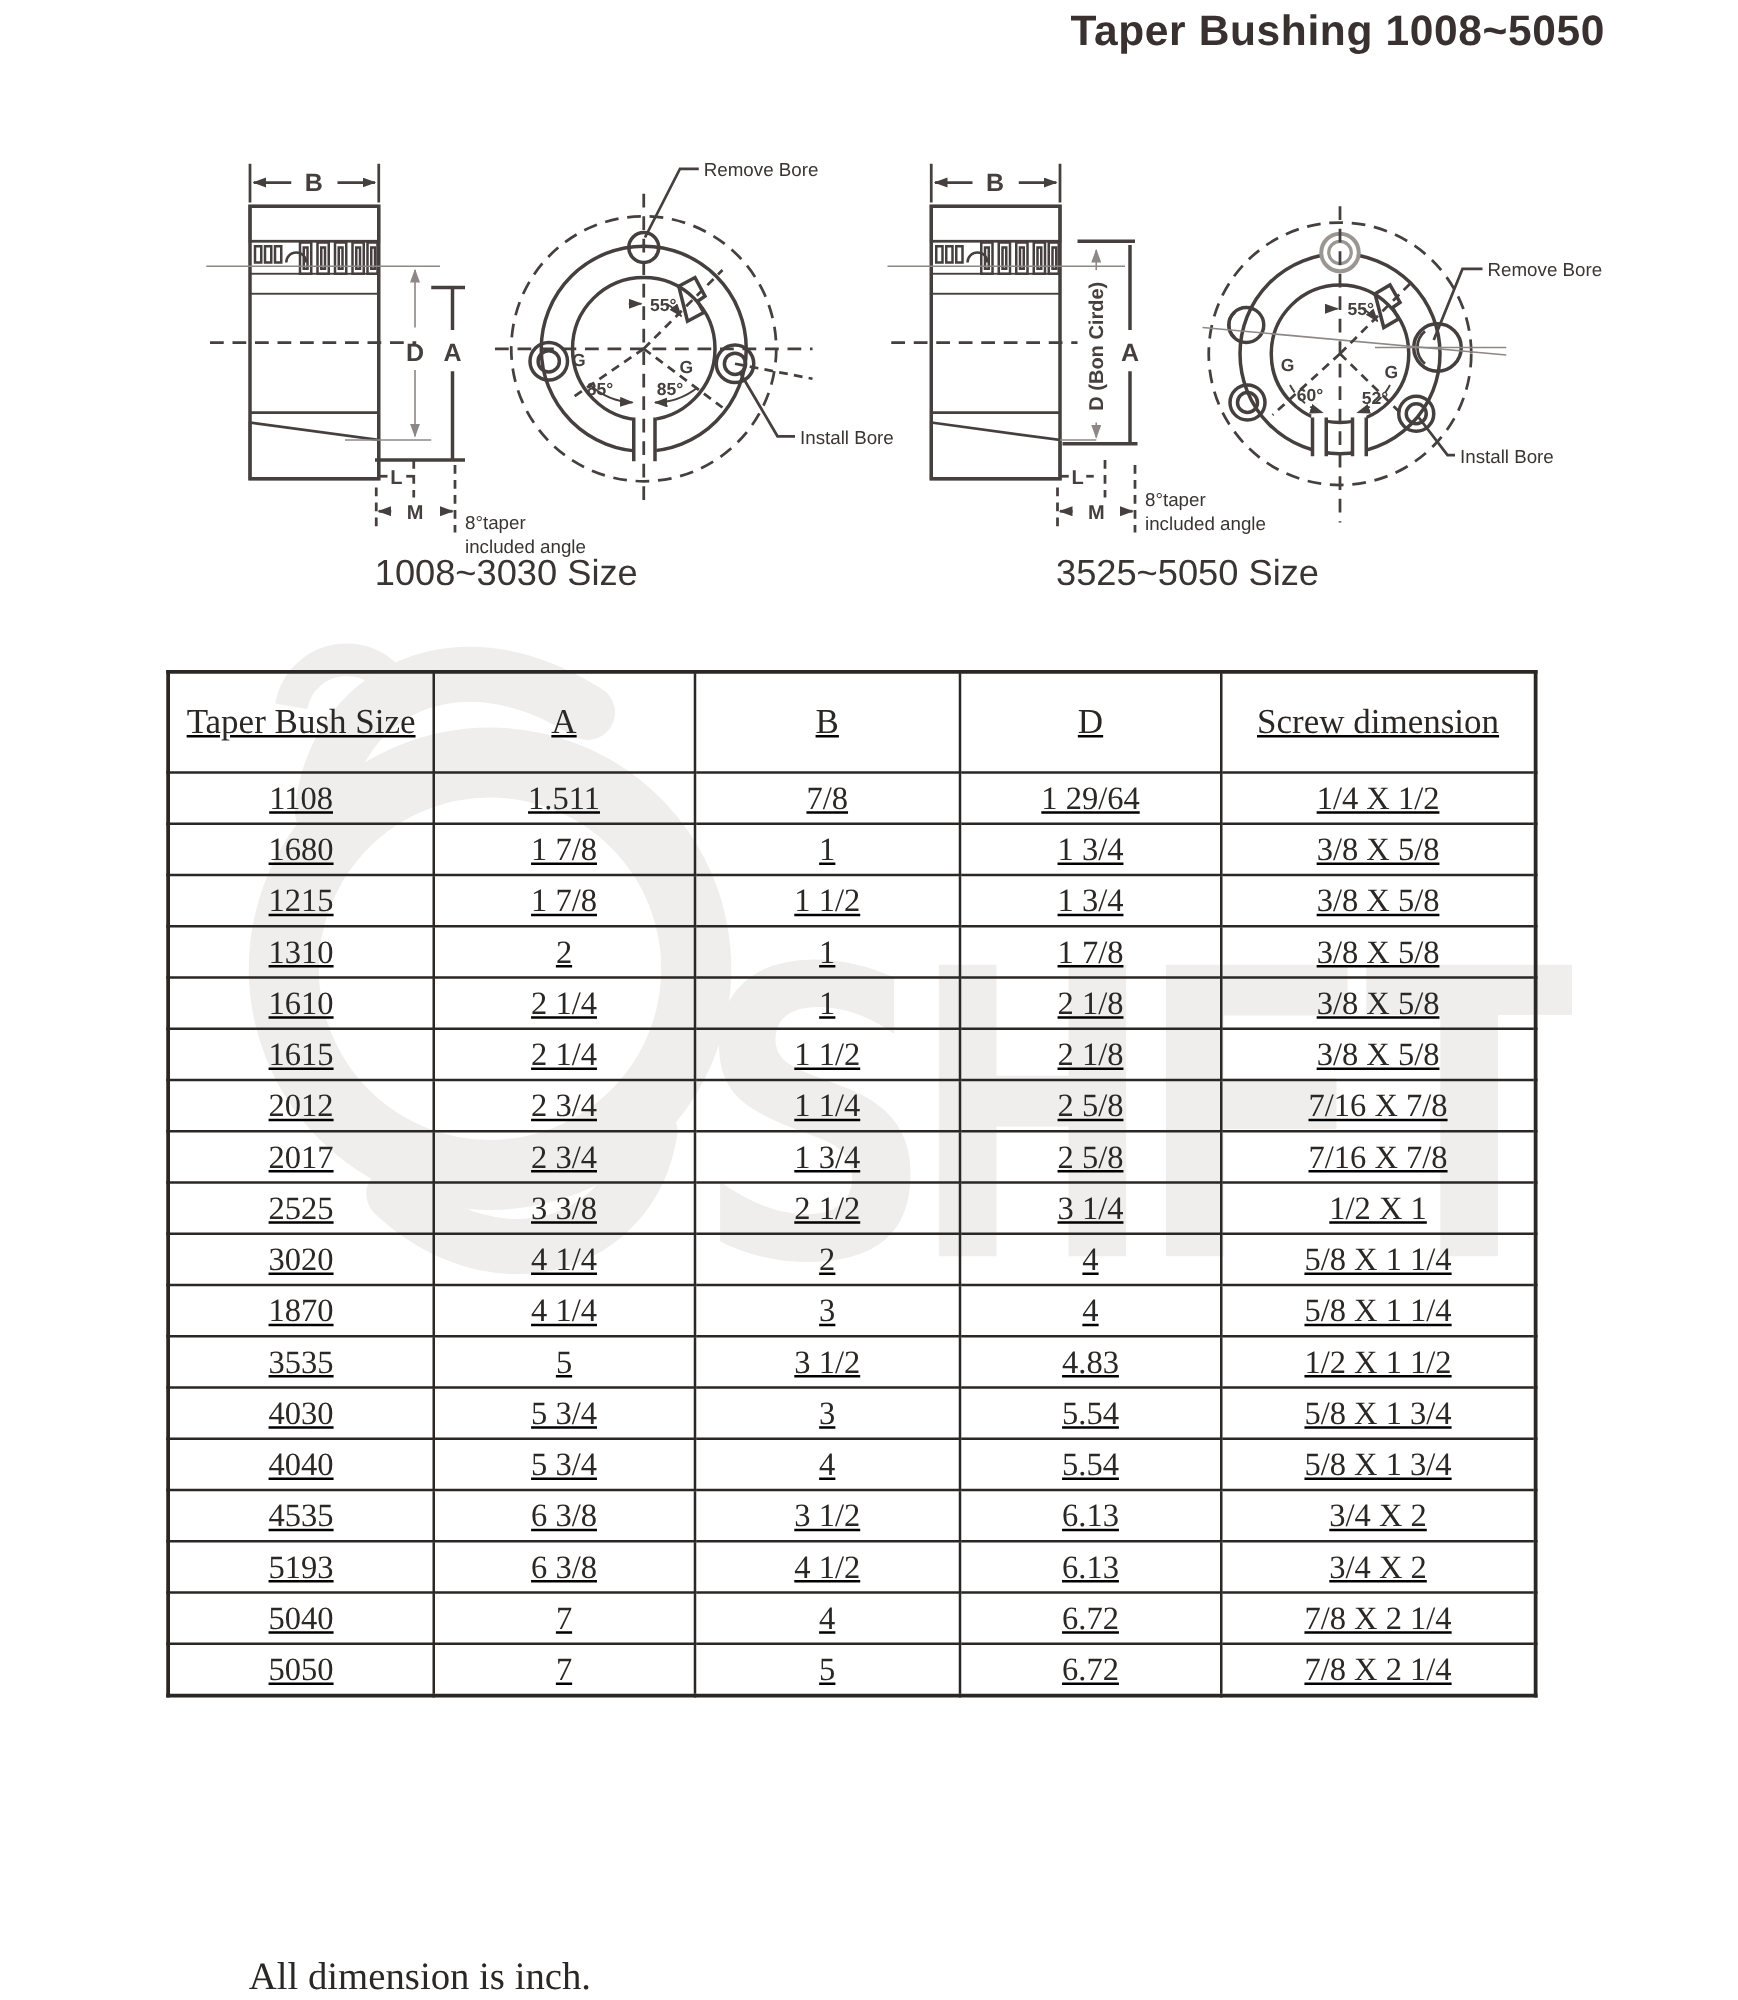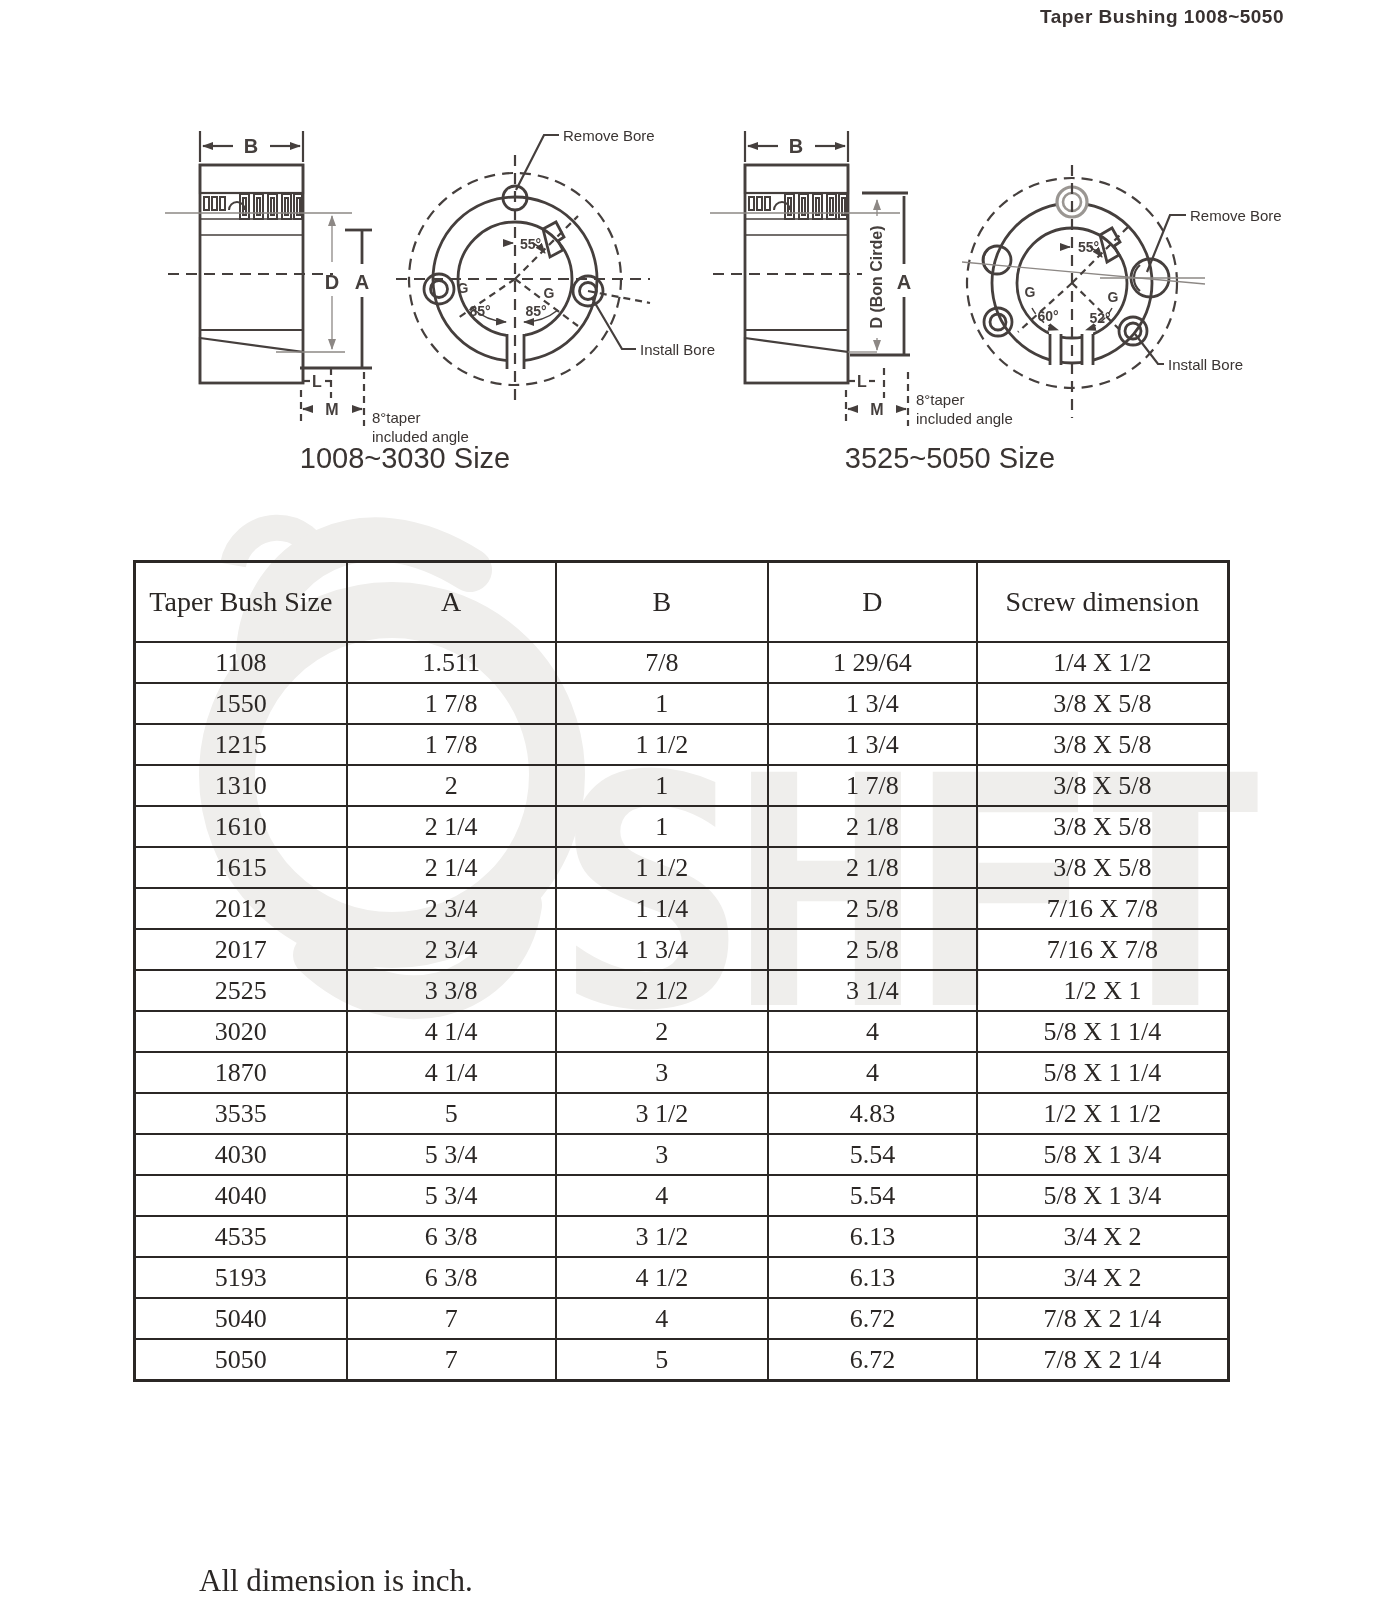--- a/index.html
+++ b/index.html
@@ -1,22 +1,22 @@
 <!DOCTYPE html>
 <html><head>
 <meta charset="utf-8">
 <style>
   html,body{margin:0;padding:0;background:#ffffff;}
   .page{position:relative;width:1390px;height:1600px;background:#ffffff;overflow:hidden;
         font-family:"Liberation Sans",sans-serif;}
-  .title{position:absolute;top:6px;right:106px;font-size:19px;font-weight:bold;
+  .title{position:absolute;top:6px;right:106px;font-size:34px;font-weight:bold;
          color:#383130;letter-spacing:.5px;}
   .wm,.dg{position:absolute;top:0;left:0;}
   .wm{z-index:0;} .dg{z-index:2;}
-  .tablewrap{position:absolute;left:133px;top:560px;width:1097px;height:804px;z-index:2;}
+  .tablewrap{position:absolute;left:133px;top:536px;width:1097px;height:804px;z-index:2;text-decoration:underline;}
   table{width:100%;height:100%;border-collapse:collapse;table-layout:fixed;
         font-family:"Liberation Serif",serif;color:#2b2725;background:transparent;}
   th,td{border:2px solid #2b2725;text-align:center;vertical-align:middle;padding:0;}
   table{border:3px solid #2b2725;}
   th{font-weight:normal;font-size:28px;height:78px;}
   td{font-size:26px;height:39px;}
   .footnote{position:absolute;left:199px;top:1563px;font-family:"Liberation Serif",serif;
             font-size:31px;color:#2b2725;z-index:2;}
   
   .ln{stroke:#453f3d;fill:none;}
@@ -292,21 +292,21 @@
       </thead>
       <tbody>
           <tr>
             <td>1108</td>
             <td>1.511</td>
             <td>7/8</td>
             <td>1 29/64</td>
             <td>1/4 X 1/2</td>
           </tr>
           <tr>
-            <td>1550</td>
+            <td>1680</td>
             <td>1 7/8</td>
             <td>1</td>
             <td>1 3/4</td>
             <td>3/8 X 5/8</td>
           </tr>
           <tr>
             <td>1215</td>
             <td>1 7/8</td>
             <td>1 1/2</td>
             <td>1 3/4</td>

